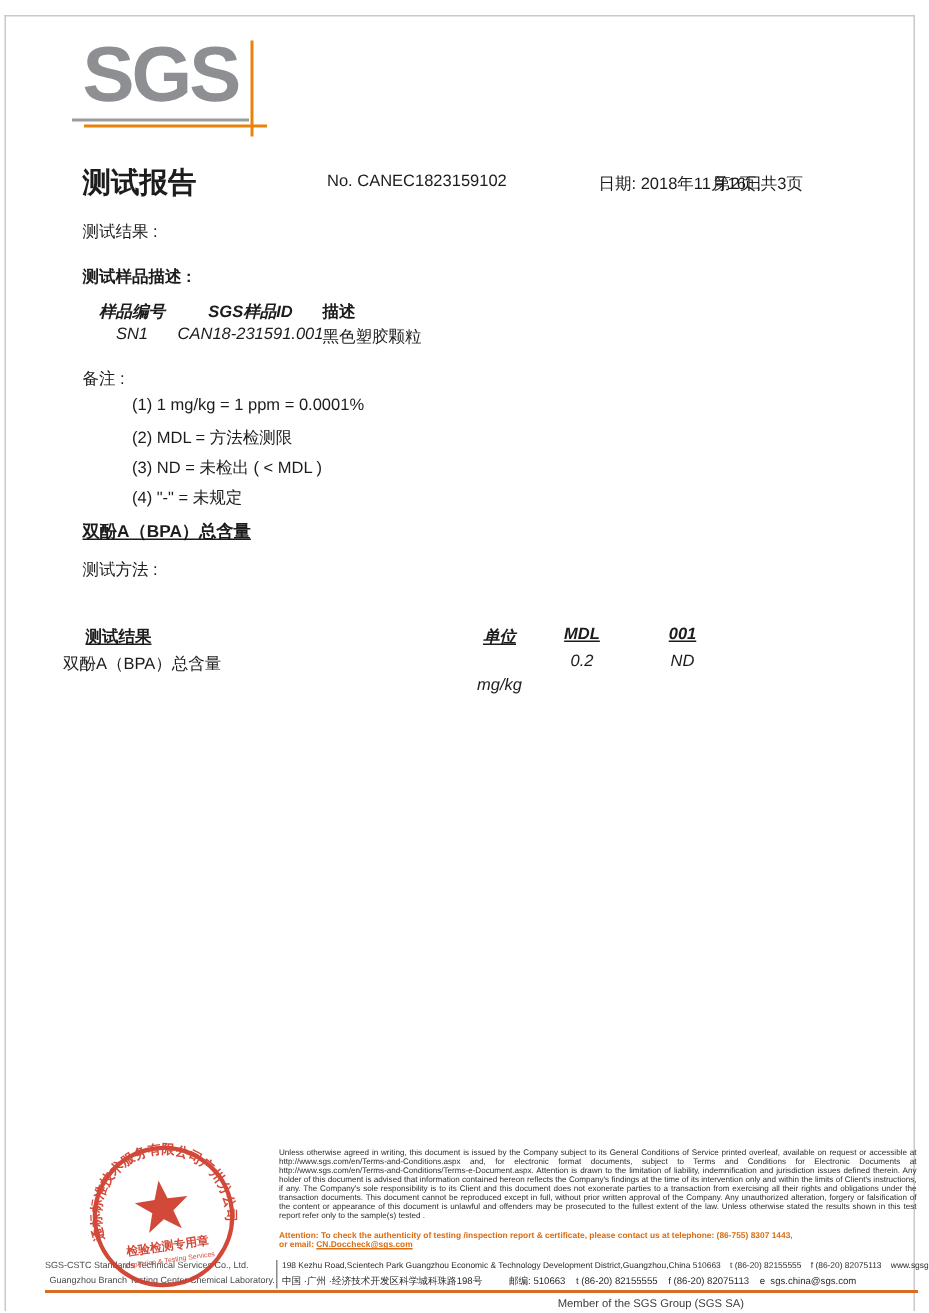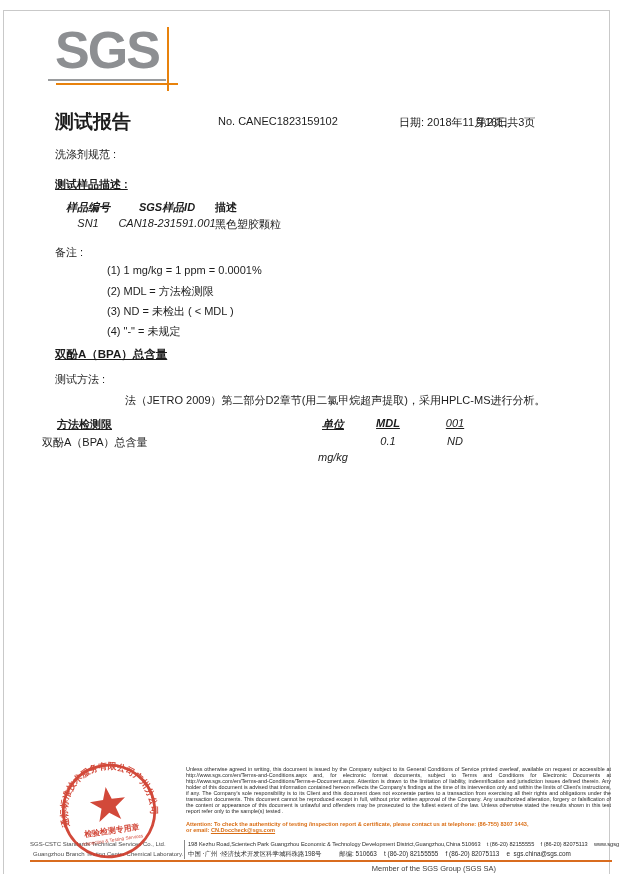--- a/index.html
+++ b/index.html
@@ -15,30 +15,30 @@
                color:#8d8f92; letter-spacing:-2px; line-height:1; }
   .logo-hline-gray { position:absolute; left:48px; top:79px; width:118px; height:2px; background:#9a9c9e; }
   .logo-hline { position:absolute; left:56px; top:83px; width:122px; height:2px; background:#e8820c; }
   .logo-vline { position:absolute; left:167px; top:27px; width:2px; height:64px; background:#e8820c; }
 
   .doc-title { left:55px; top:109px; font-size:19px; font-weight:bold; }
   .hdr-info { font-size:11px; top:115px; }
 
   .label11 { font-size:11px; }
   .bold { font-weight:bold; }
-  .ul { text-decoration:underline; }
+  .ul { text-decoration:underline;font-weight:bold; }
 
   .s-results { left:55px; top:147px; }
-  .s-sampledesc { left:55px; top:177px; font-weight:bold; text-decoration:underline; }
+  .s-sampledesc { left:55px; top:177px; font-weight:bold; }
 
   .cell { position:absolute; font-size:11px; }
   .tc { text-align:center;font-style:italic; }
 
   .s-notes-label { left:55px; top:245px; }
-  .note { left:107px; font-size:11px; }
+  .note { left:88px; font-size:11px; }
 
   .bpa-heading { left:55px; top:347px; font-size:11.5px; font-weight:bold; text-decoration:underline; }
   .method-label { left:55px; top:372px; }
   .method-text { left:125px; top:372px; width:474px; font-size:11px; line-height:19px; }
 
   .rt-head { font-weight:bold; text-decoration:underline; }
   .italic { font-style:italic; }
 
   
   .legal { left:186px; top:766px; width:425px; font-size:5.4px; line-height:6px;
@@ -67,21 +67,21 @@
     <div class="logo-hline-gray"></div>
     <div class="logo-hline"></div>
     <div class="logo-vline"></div>
   </div>
 
   <div class="abs doc-title">测试报告</div>
   <div class="abs hdr-info" style="left:218px;">No. CANEC1823159102</div>
   <div class="abs hdr-info" style="left:399px;text-align:right;">日期: 2018年11月16日</div>
   <div class="abs hdr-info" style="left:476px;">第2页,共3页</div>
 
-  <div class="abs label11 s-results">洗涤剂规范 :</div>
+  <div class="abs label11 s-results">测试结果 :</div>
   <div class="abs label11 s-sampledesc">测试样品描述 :</div>
 
   <div>
     <div class="cell tc bold" style="left:55px; top:200px; width:66px;">样品编号</div>
     <div class="cell tc bold" style="left:122px; top:200px; width:90px;">SGS样品ID</div>
     <div class="cell bold" style="left:215px; top:200px;">描述</div>
     <div>
       <div class="cell tc" style="left:55px; top:217px; width:66px;">SN1</div>
       <div class="cell tc" style="left:112px; top:217px; width:110px;">CAN18-231591.001</div>
       <div class="cell" style="left:215px; top:217px;">黑色塑胶颗粒</div>
@@ -91,32 +91,31 @@
   <div class="abs label11 s-notes-label">备注 :</div>
   <div class="abs note" style="top:264px;">(1) 1 mg/kg = 1 ppm = 0.0001%</div>
   <div class="abs note" style="top:284px;">(2) MDL = 方法检测限</div>
   <div class="abs note" style="top:304px;">(3) ND = 未检出 ( &lt; MDL )</div>
   <div class="abs note" style="top:324px;">(4) "-" = 未规定</div>
 
   <div class="abs bpa-heading">双酚A（BPA）总含量</div>
   <div class="abs label11 method-label">测试方法 :</div>
   <div class="abs method-text">
     <br>
-    <span>法（JETRO 2009）第二部分D2章节(用二氯甲烷超声提取)，采用HPLC-MS进行分析。</span>
   </div>
 
   <div>
-    <div class="cell rt-head" style="left:57px; top:417px;">方法检测限</div>
+    <div class="cell rt-head" style="left:57px; top:417px;">测试结果</div>
     <div class="cell tc rt-head" style="left:311px; top:417px; width:44px;">单位</div>
     <div class="cell tc rt-head" style="left:366px; top:417px; width:44px;">MDL</div>
     <div class="cell tc ul italic" style="left:433px; top:417px; width:44px;">001</div>
     <div>
       <div class="cell" style="left:42px; top:435px;">双酚A（BPA）总含量</div>
       <div class="cell tc" style="left:311px; top:435px; width:44px;margin-top:16px;">mg/kg</div>
-      <div class="cell tc" style="left:366px; top:435px; width:44px;">0.1</div>
+      <div class="cell tc" style="left:366px; top:435px; width:44px;">0.2</div>
       <div class="cell tc" style="left:433px; top:435px; width:44px;">ND</div>
     </div>
   </div>
 
   <div class="abs company-line" style="left:30px; top:841px;">SGS-CSTC Standards Technical Services Co., Ltd.</div>
   <div class="abs company-line" style="left:33px; top:851px;">Guangzhou Branch Testing Center Chemical Laboratory.</div>
 
   <svg class="stamp-svg" viewBox="0 0 120 120">
     <defs>
       <path id="ringPath" d="M 21 82.5 A 45 45 0 1 1 99 82.5" fill="none"></path>

